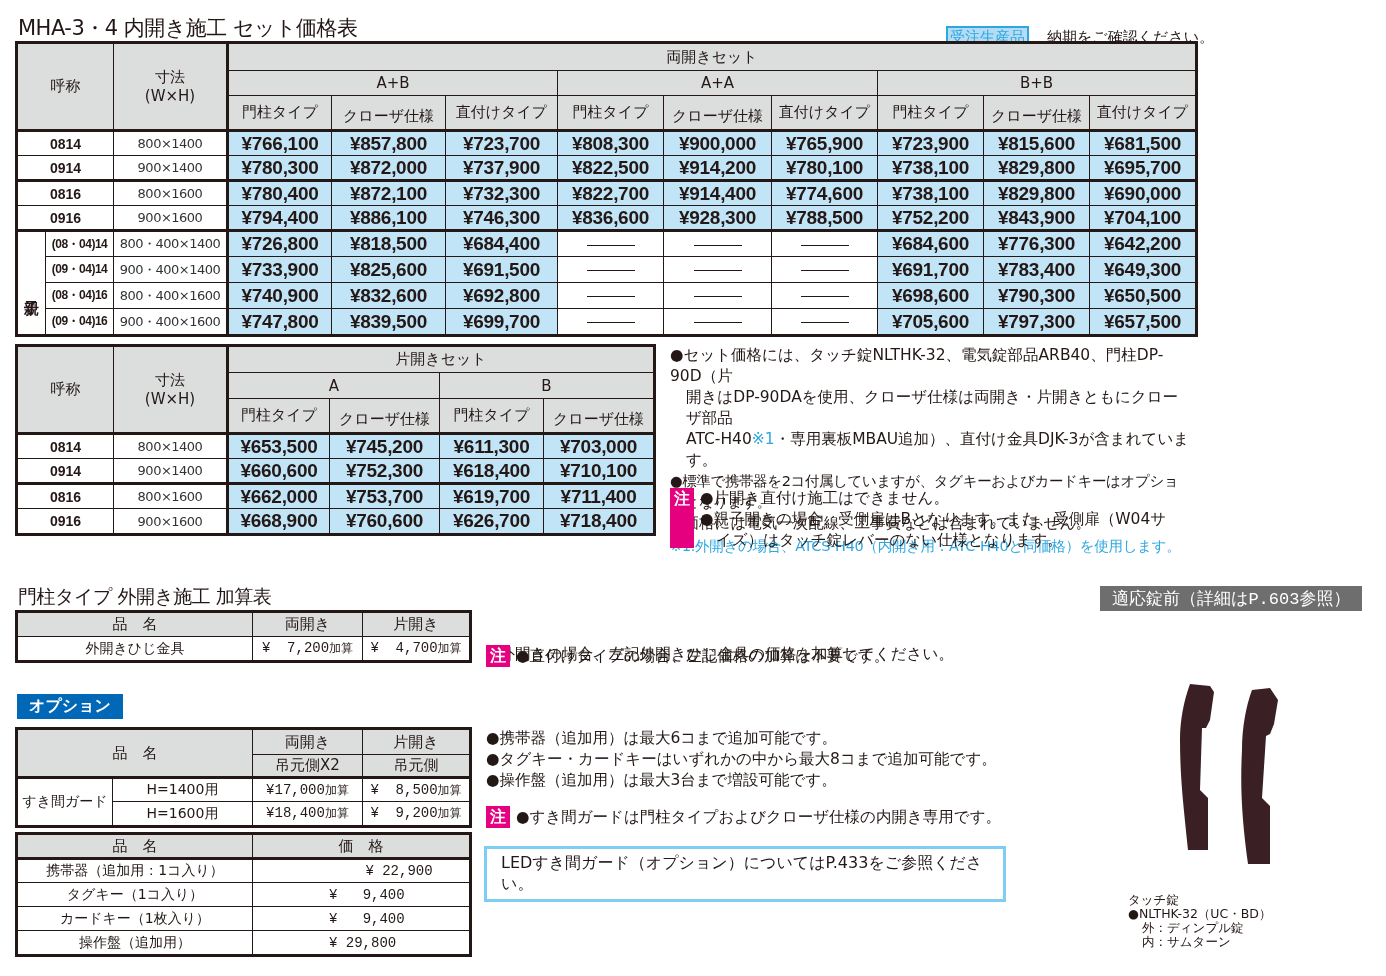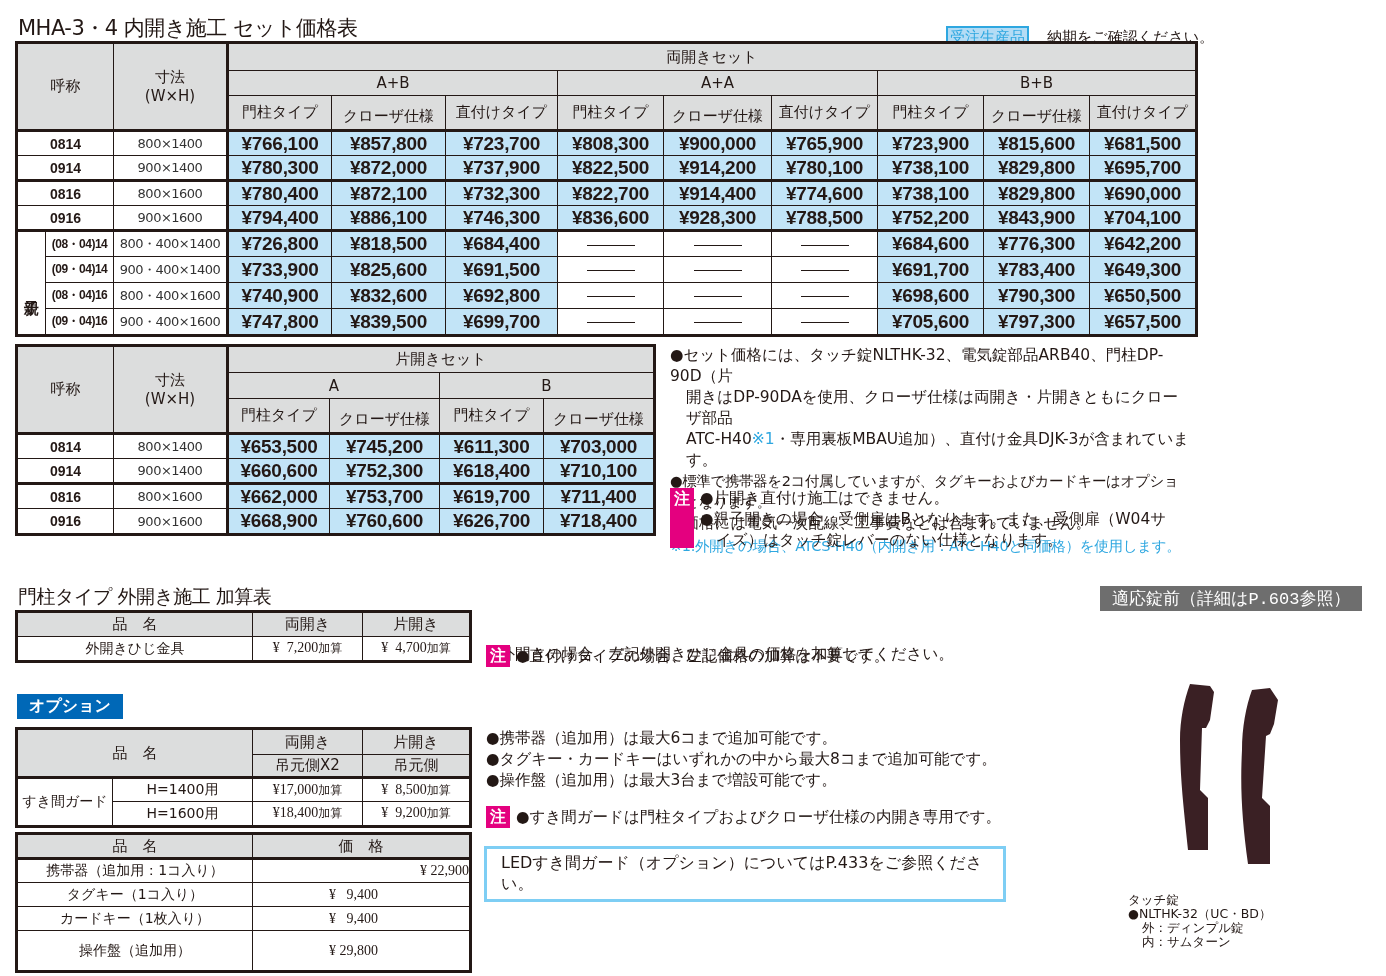--- a/index.html
+++ b/index.html
@@ -33,21 +33,21 @@
     display: inline-block; background: #e4007f; color: #fff; font-weight: bold;
     font-size: 16px; width: 24px; text-align: center; line-height: 22px;
   }
   .badge-blue {
     background: #b4dcf5; border: 2px solid #2ea7e0; color: #2ea7e0; font-size: 15px; padding: 0 2px;
   }
   .option-tag { background: #0068b7; color: #fff; font-size: 16px; font-weight: bold; padding: 2px 12px; }
   .lock-tag { background: #6e6e6e; color: #fff; font-size: 17px; padding: 1px 12px; font-family: Liberation Mono, monospace; }
   .led-box { border: 3px solid #7ecef4; font-size: 16px; padding: 4px 14px; }
   .small-tbl td, .small-tbl th { font-size: 14px; }
-  .addprice { font-family: Liberation Serif, serif; font-weight: bold; font-size: 18px; }
+  .addprice { font-family: Liberation Mono, monospace; font-weight: bold; font-size: 18px; }
   .addprice small { font-size: 12px; font-weight: normal; }
 </style>
 </head>
 <body>
 
 <div class="abs title" style="left:18px;top:14px;">MHA-3・4 内開き施工 セット価格表</div>
 <div class="abs" style="left:946px;top:26px;display:flex;align-items:center;gap:18px;">
   <span class="badge-blue">受注生産品</span>
   <span style="font-size:15px;">納期をご確認ください。</span>
 </div>
@@ -339,31 +339,31 @@
       <col style="width:235px">
       <col style="width:217px">
     </colgroup>
   <tbody>
       <tr style="height:24px">
     <th>品　名</th>
     <th>価　格</th>
   </tr>
   <tr class="thick-top" style="height:24px">
     <td>携帯器（追加用：1コ入り）</td>
-    <td class="addprice" style="text-align:right;padding-left:76px;"><span>¥</span> <span>22,900</span></td>
+    <td class="addprice" style="text-align:center;padding-left:76px;"><span>¥</span> <span>22,900</span></td>
   </tr>
   <tr style="height:24px">
     <td>タグキー（1コ入り）</td>
     <td class="addprice" style="text-align:left;padding-left:76px;"><span>¥</span>&nbsp;&nbsp; <span>9,400</span></td>
   </tr>
   <tr style="height:24px">
     <td>カードキー（1枚入り）</td>
     <td class="addprice" style="text-align:left;padding-left:76px;"><span>¥</span>&nbsp;&nbsp; <span>9,400</span></td>
   </tr>
-  <tr style="height:40px">
+  <tr style="height:24px">
     <td>操作盤（追加用）</td>
     <td class="addprice" style="text-align:left;padding-left:76px;"><span>¥</span> <span>29,800</span></td>
   </tr>
 </tbody>
   </table>
 
 <div class="abs note-p" style="left:486px;top:728px;">
   <div>●携帯器（追加用）は最大6コまで追加可能です。</div>
   <div>●タグキー・カードキーはいずれかの中から最大8コまで追加可能です。</div>
   <div>●操作盤（追加用）は最大3台まで増設可能です。</div>

